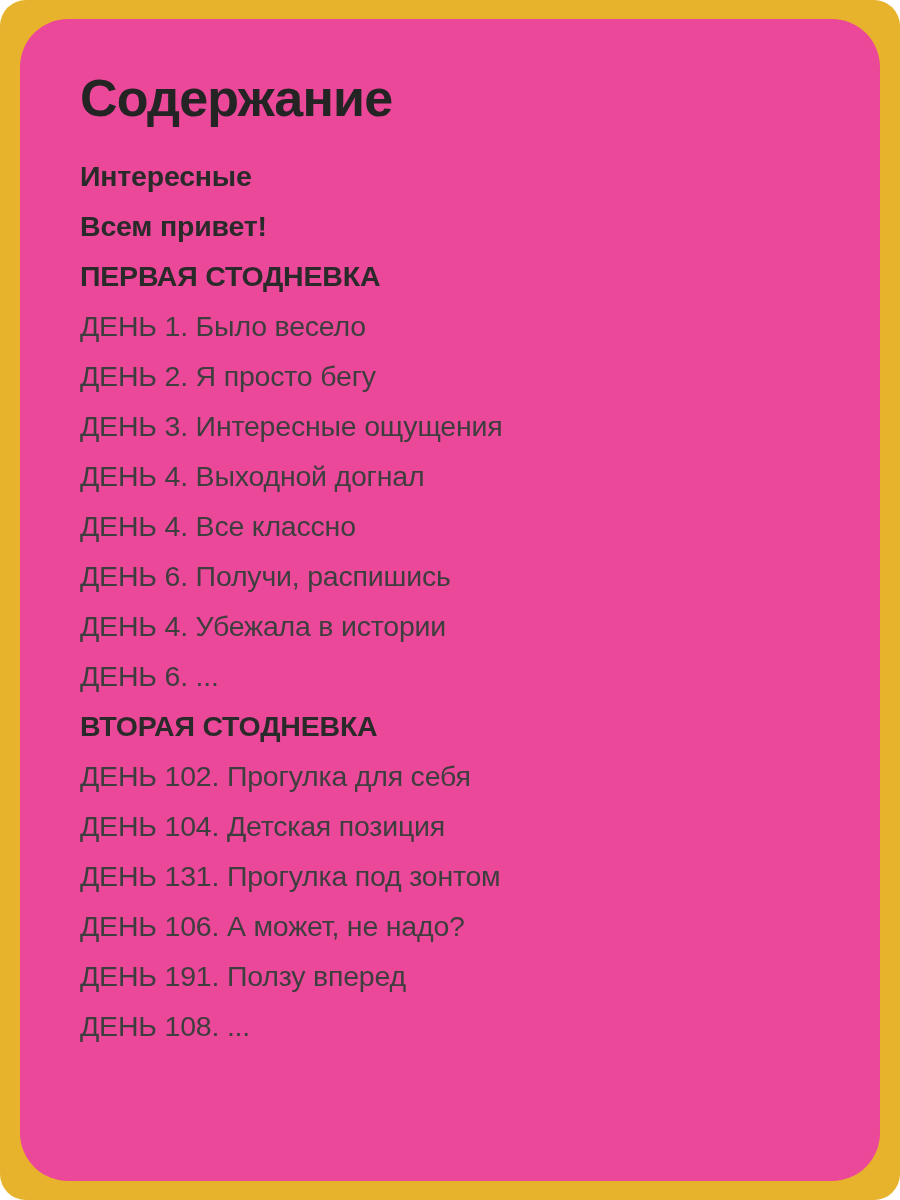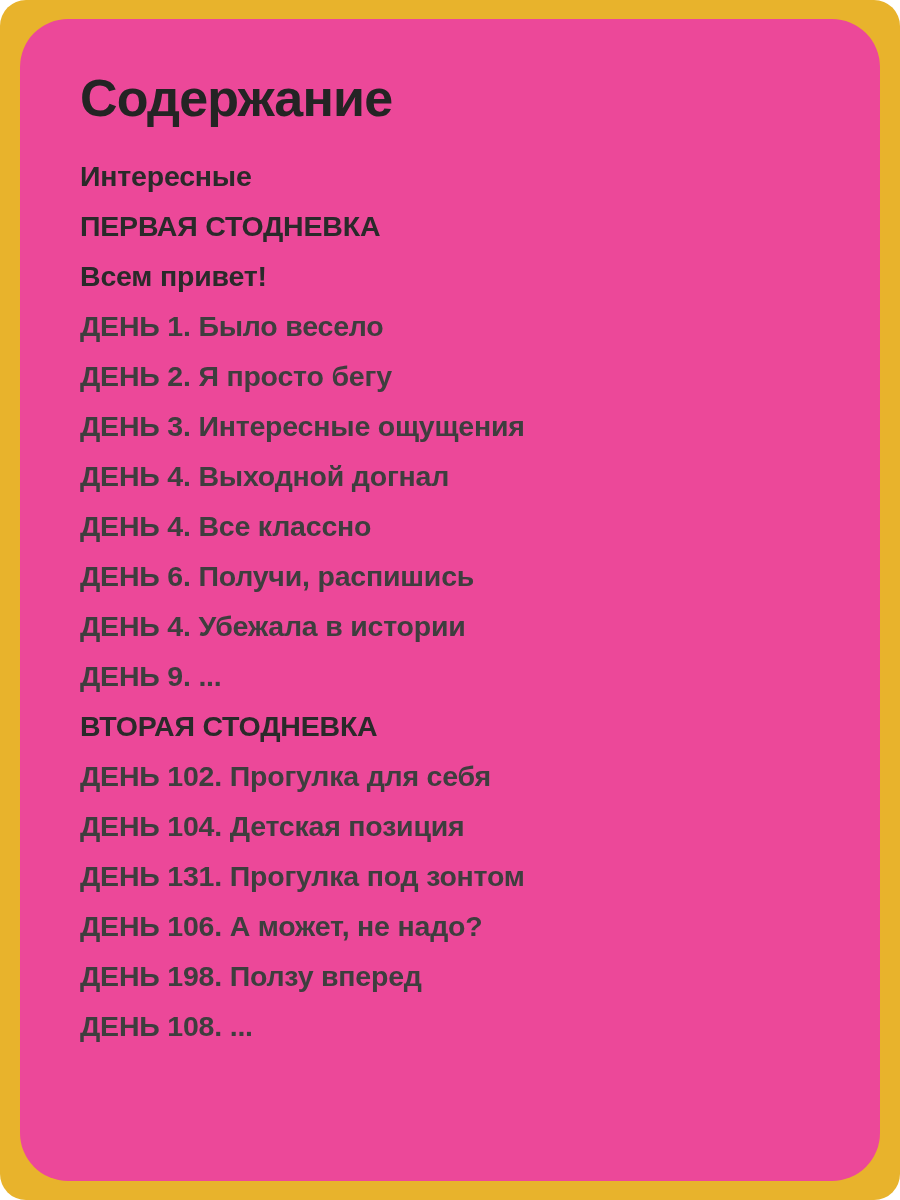--- a/index.html
+++ b/index.html
@@ -39,50 +39,50 @@
     color: #242424;
   }
   .toc-list {
     list-style: none;
     margin: 0;
     padding: 0;
   }
   .toc-list li {
     font-size: 28.5px;
     line-height: 50px;
-    font-weight: 700;
+    font-weight: 400;
     color: #3e3e3e;
     letter-spacing: -0.2px;
     white-space: nowrap;
   }
   .toc-list li.bold {
     font-weight: 700;
     color: #2a2a2a;
   }
 </style>
 </head>
 <body>
 
 <div class="page-bg" style="background: rgb(232, 179, 44);"></div>
 
 <div class="card" style="background: #ec4899;">
   <h1 class="toc-title">Содержание</h1>
   <ul class="toc-list">
       <li class="bold">Интересные</li>
+      <li class="bold">Всем привет!</li>
       <li class="bold">ПЕРВАЯ СТОДНЕВКА</li>
-      <li class="bold">Всем привет!</li>
       <li>ДЕНЬ 1. Было весело</li>
       <li>ДЕНЬ 2. Я просто бегу</li>
       <li>ДЕНЬ 3. Интересные ощущения</li>
       <li>ДЕНЬ 4. Выходной догнал</li>
       <li>ДЕНЬ 4. Все классно</li>
       <li>ДЕНЬ 6. Получи, распишись</li>
       <li>ДЕНЬ 4. Убежала в истории</li>
-      <li>ДЕНЬ 9. ...</li>
+      <li>ДЕНЬ 6. ...</li>
       <li class="bold">ВТОРАЯ СТОДНЕВКА</li>
       <li>ДЕНЬ 102. Прогулка для себя</li>
       <li>ДЕНЬ 104. Детская позиция</li>
       <li>ДЕНЬ 131. Прогулка под зонтом</li>
       <li>ДЕНЬ 106. А может, не надо?</li>
-      <li>ДЕНЬ 198. Ползу вперед</li>
+      <li>ДЕНЬ 191. Ползу вперед</li>
       <li>ДЕНЬ 108. ...</li>
     </ul>
 </div>
 
 </body></html>

